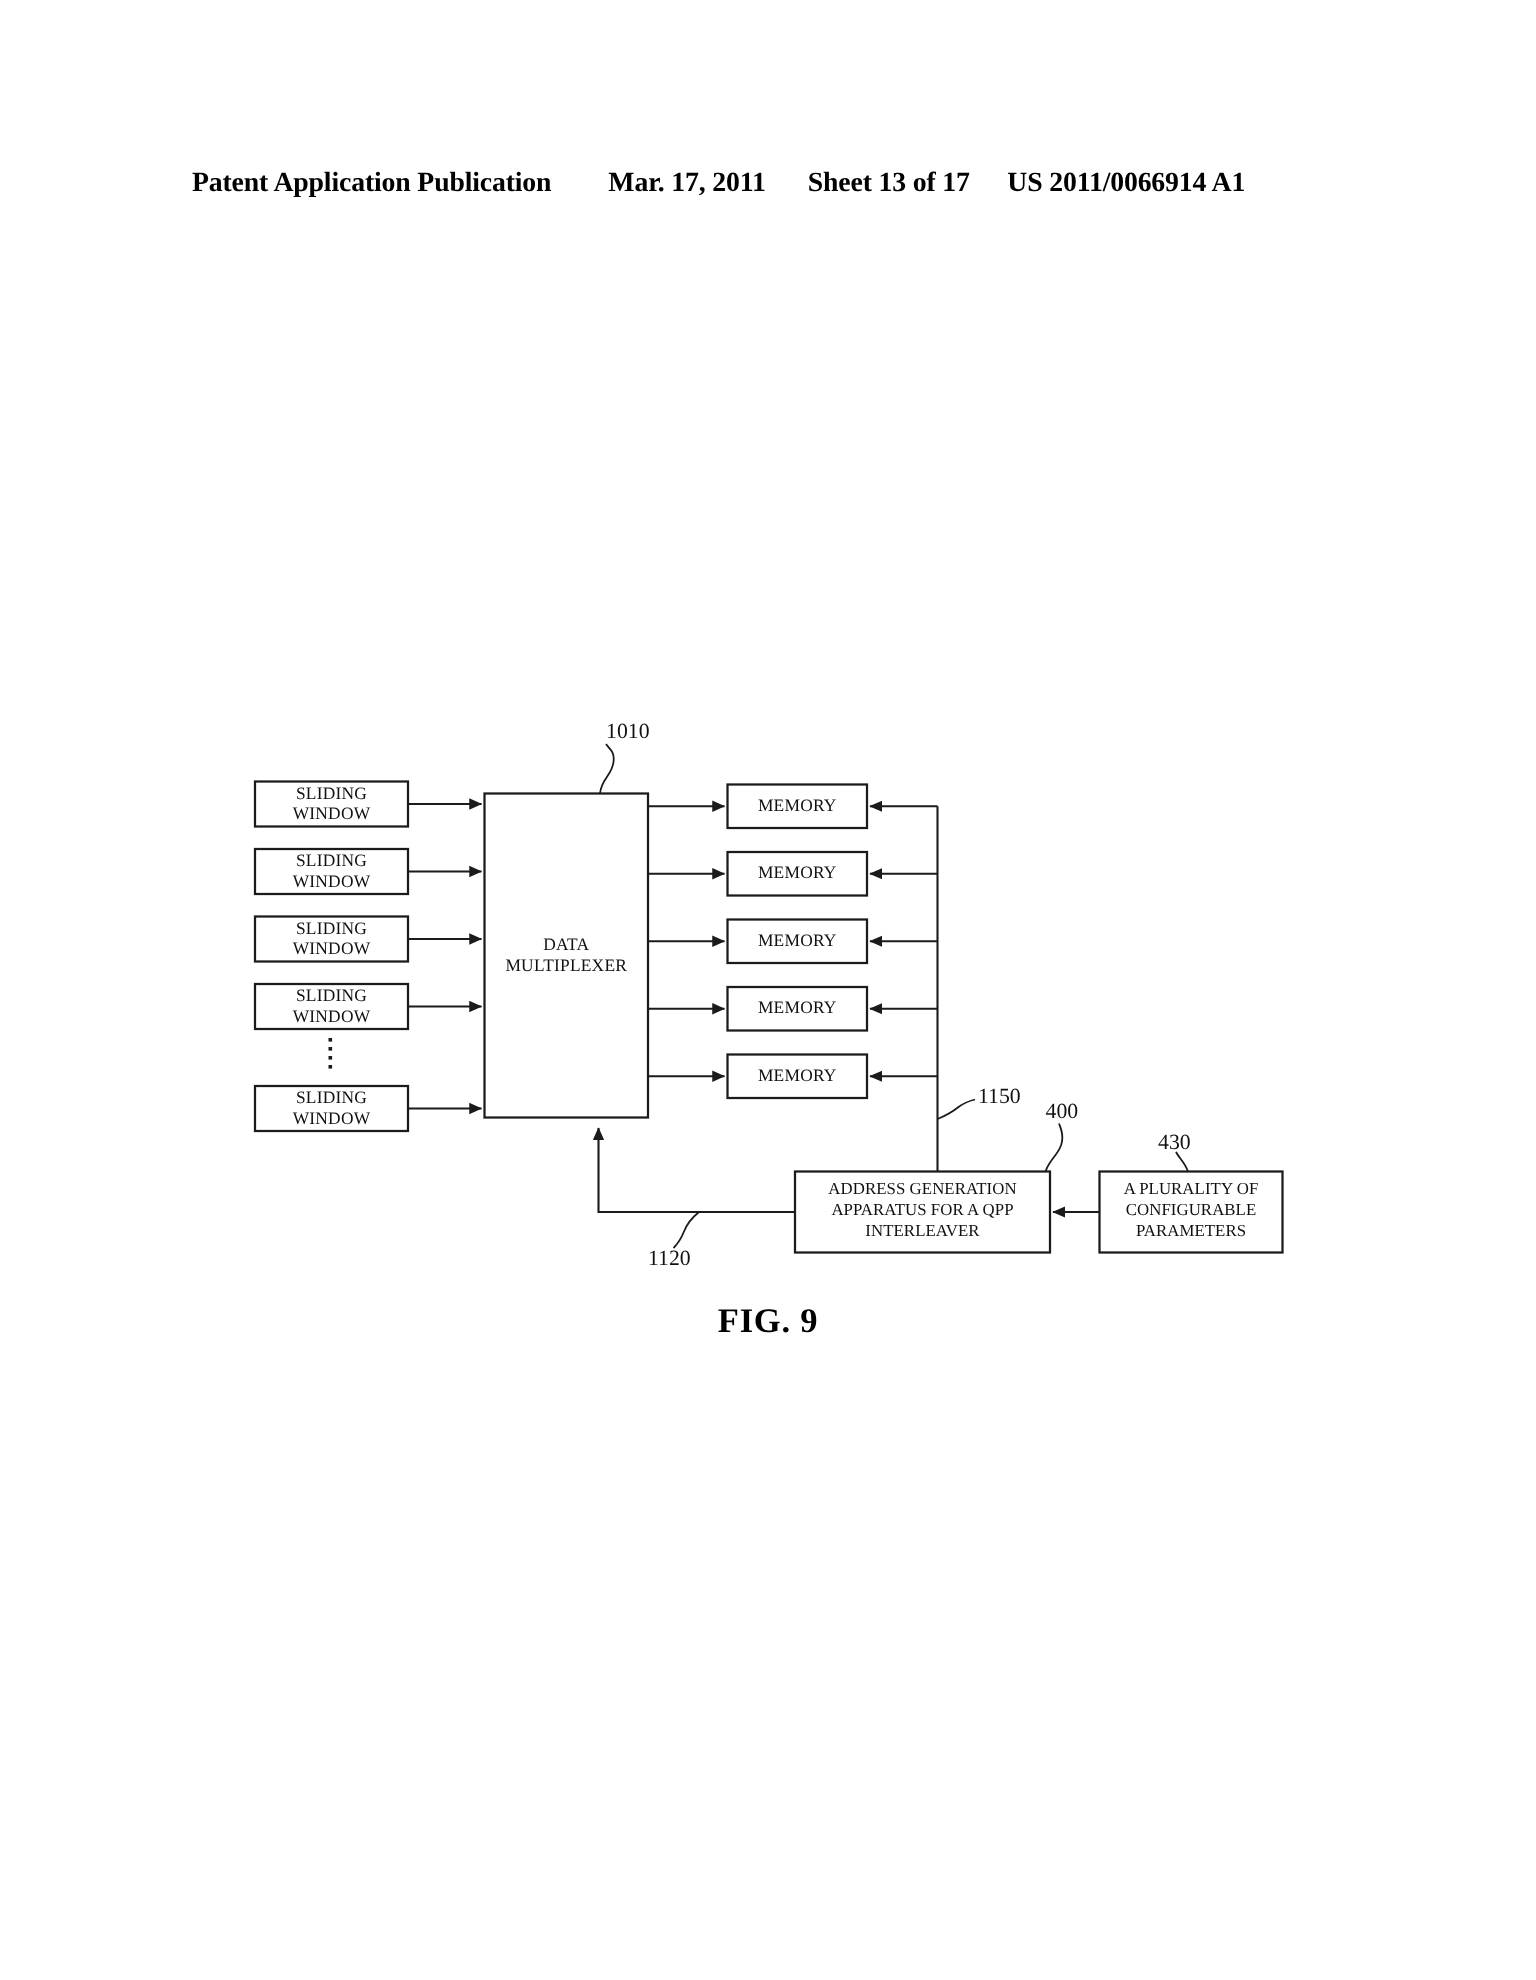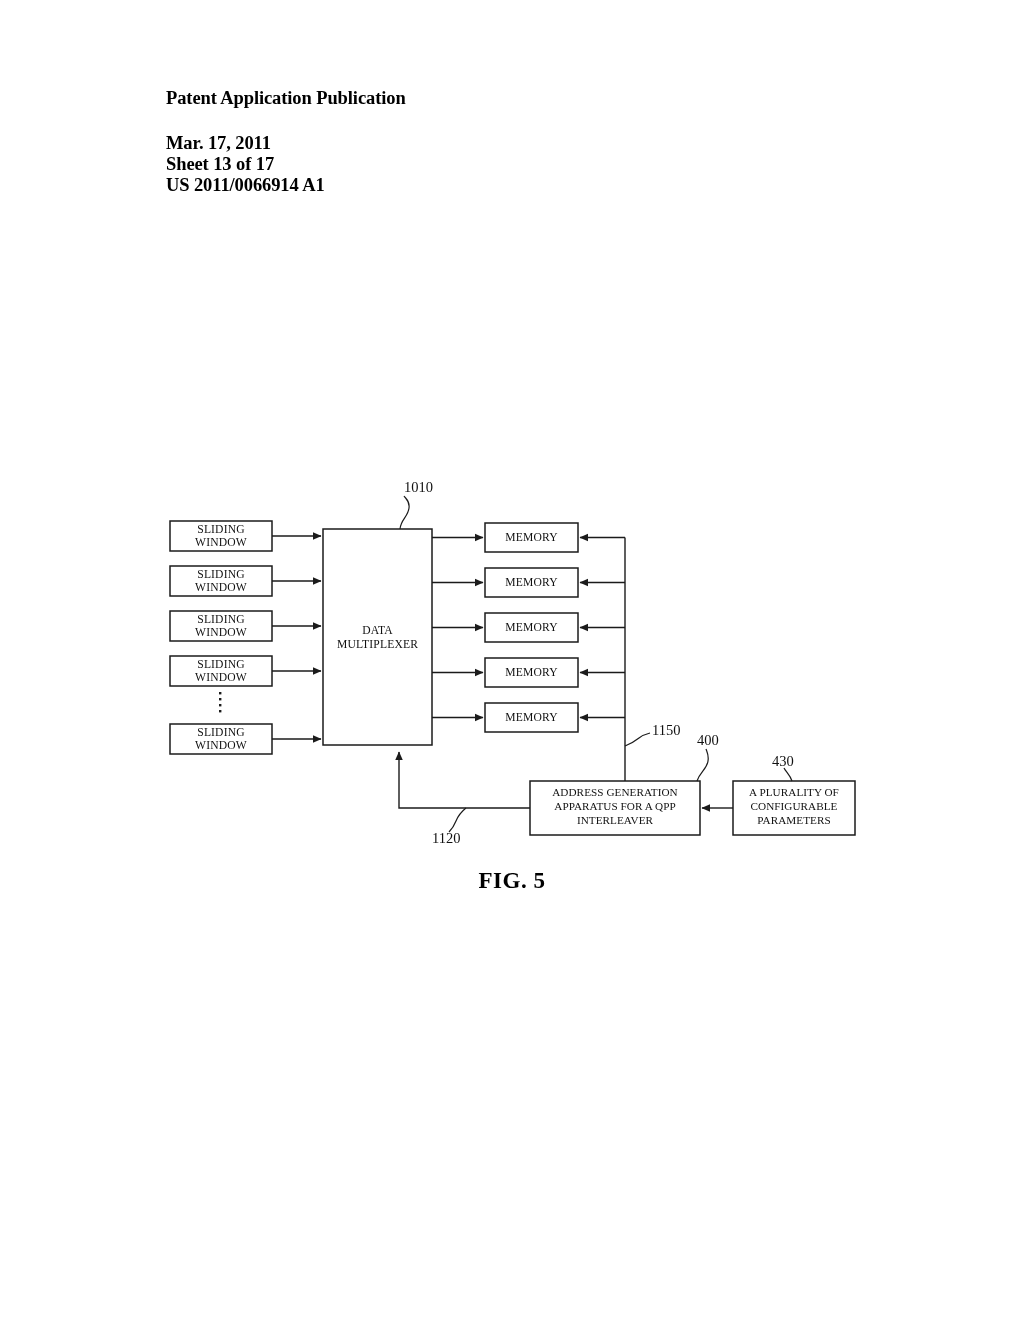--- a/index.html
+++ b/index.html
@@ -23,31 +23,31 @@
     background: #ffffff;
   }
   
   #pub-header {
     position: absolute;
     left: 128px;
     top: 88px;
     width: 768px;
     height: 26px;
     display: flex;
-    flex-direction: column;
+    flex-direction: row;
     align-items: baseline;
     font-family: "Liberation Serif", serif;
     font-weight: bold;
     font-size: 18.5px;
     letter-spacing: -0.1px;
     white-space: nowrap;
   }
   #pub-header .h-pub   { }
   #pub-header .h-date  { margin-left: 38px; margin-top: 24px; }
-  #pub-header .h-sheet { margin-left: 11px; }
+  #pub-header .h-sheet { margin-left: 28px; }
   #pub-header .h-num   { margin-left: 25px; }
 
   
   #figure {
     position: absolute;
     left: 0;
     top: 0;
     width: 1024px;
     height: 1320px;
   }
@@ -269,16 +269,16 @@
       <g>
         <path class="conn" d="M 530 808 L 399 808 L 399 752" marker-end="url(#arrow)"></path>
       </g>
 
       <g>
         <path class="leader" d="M 466 808 C 461 812 458 816 456 821 C 454 826 452 829 449 832"></path>
         <text class="ref-num" x="432" y="840">1120</text>
       </g>
     </svg>
 
-    <div id="fig-caption">FIG. 5</div>
+    <div id="fig-caption">FIG. 9</div>
   </div>
 
 </div>
 
 </body></html>

